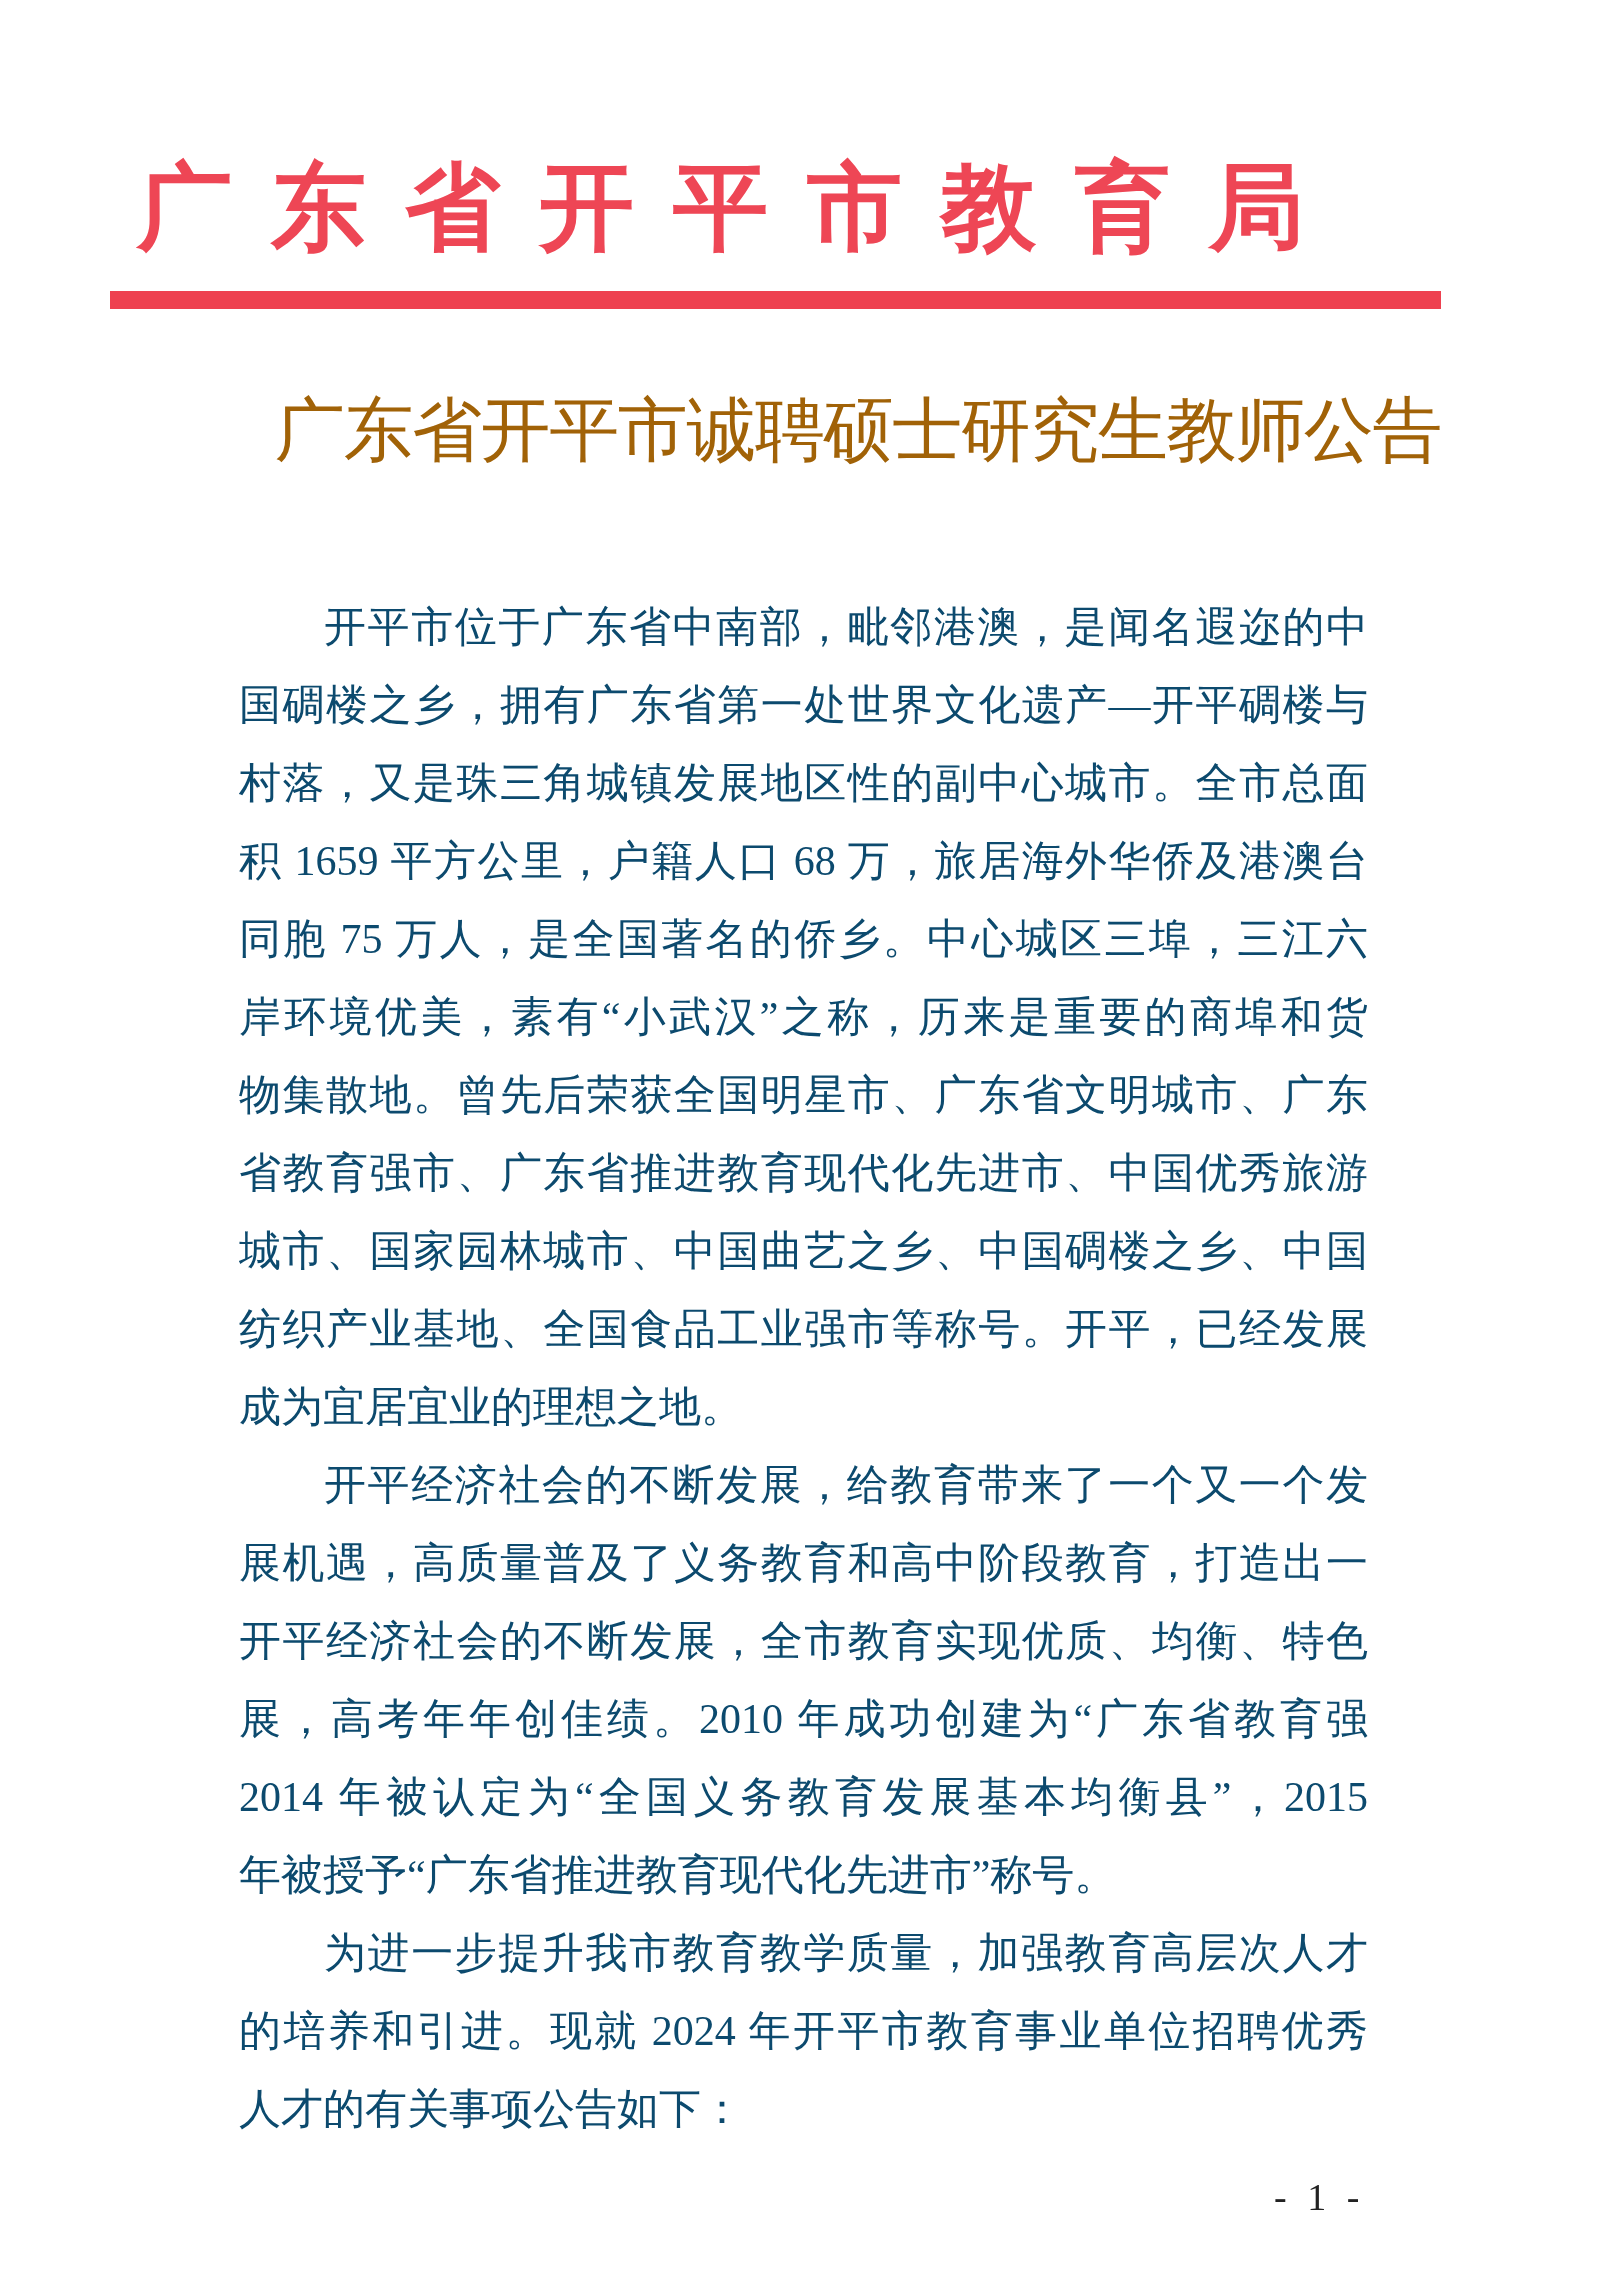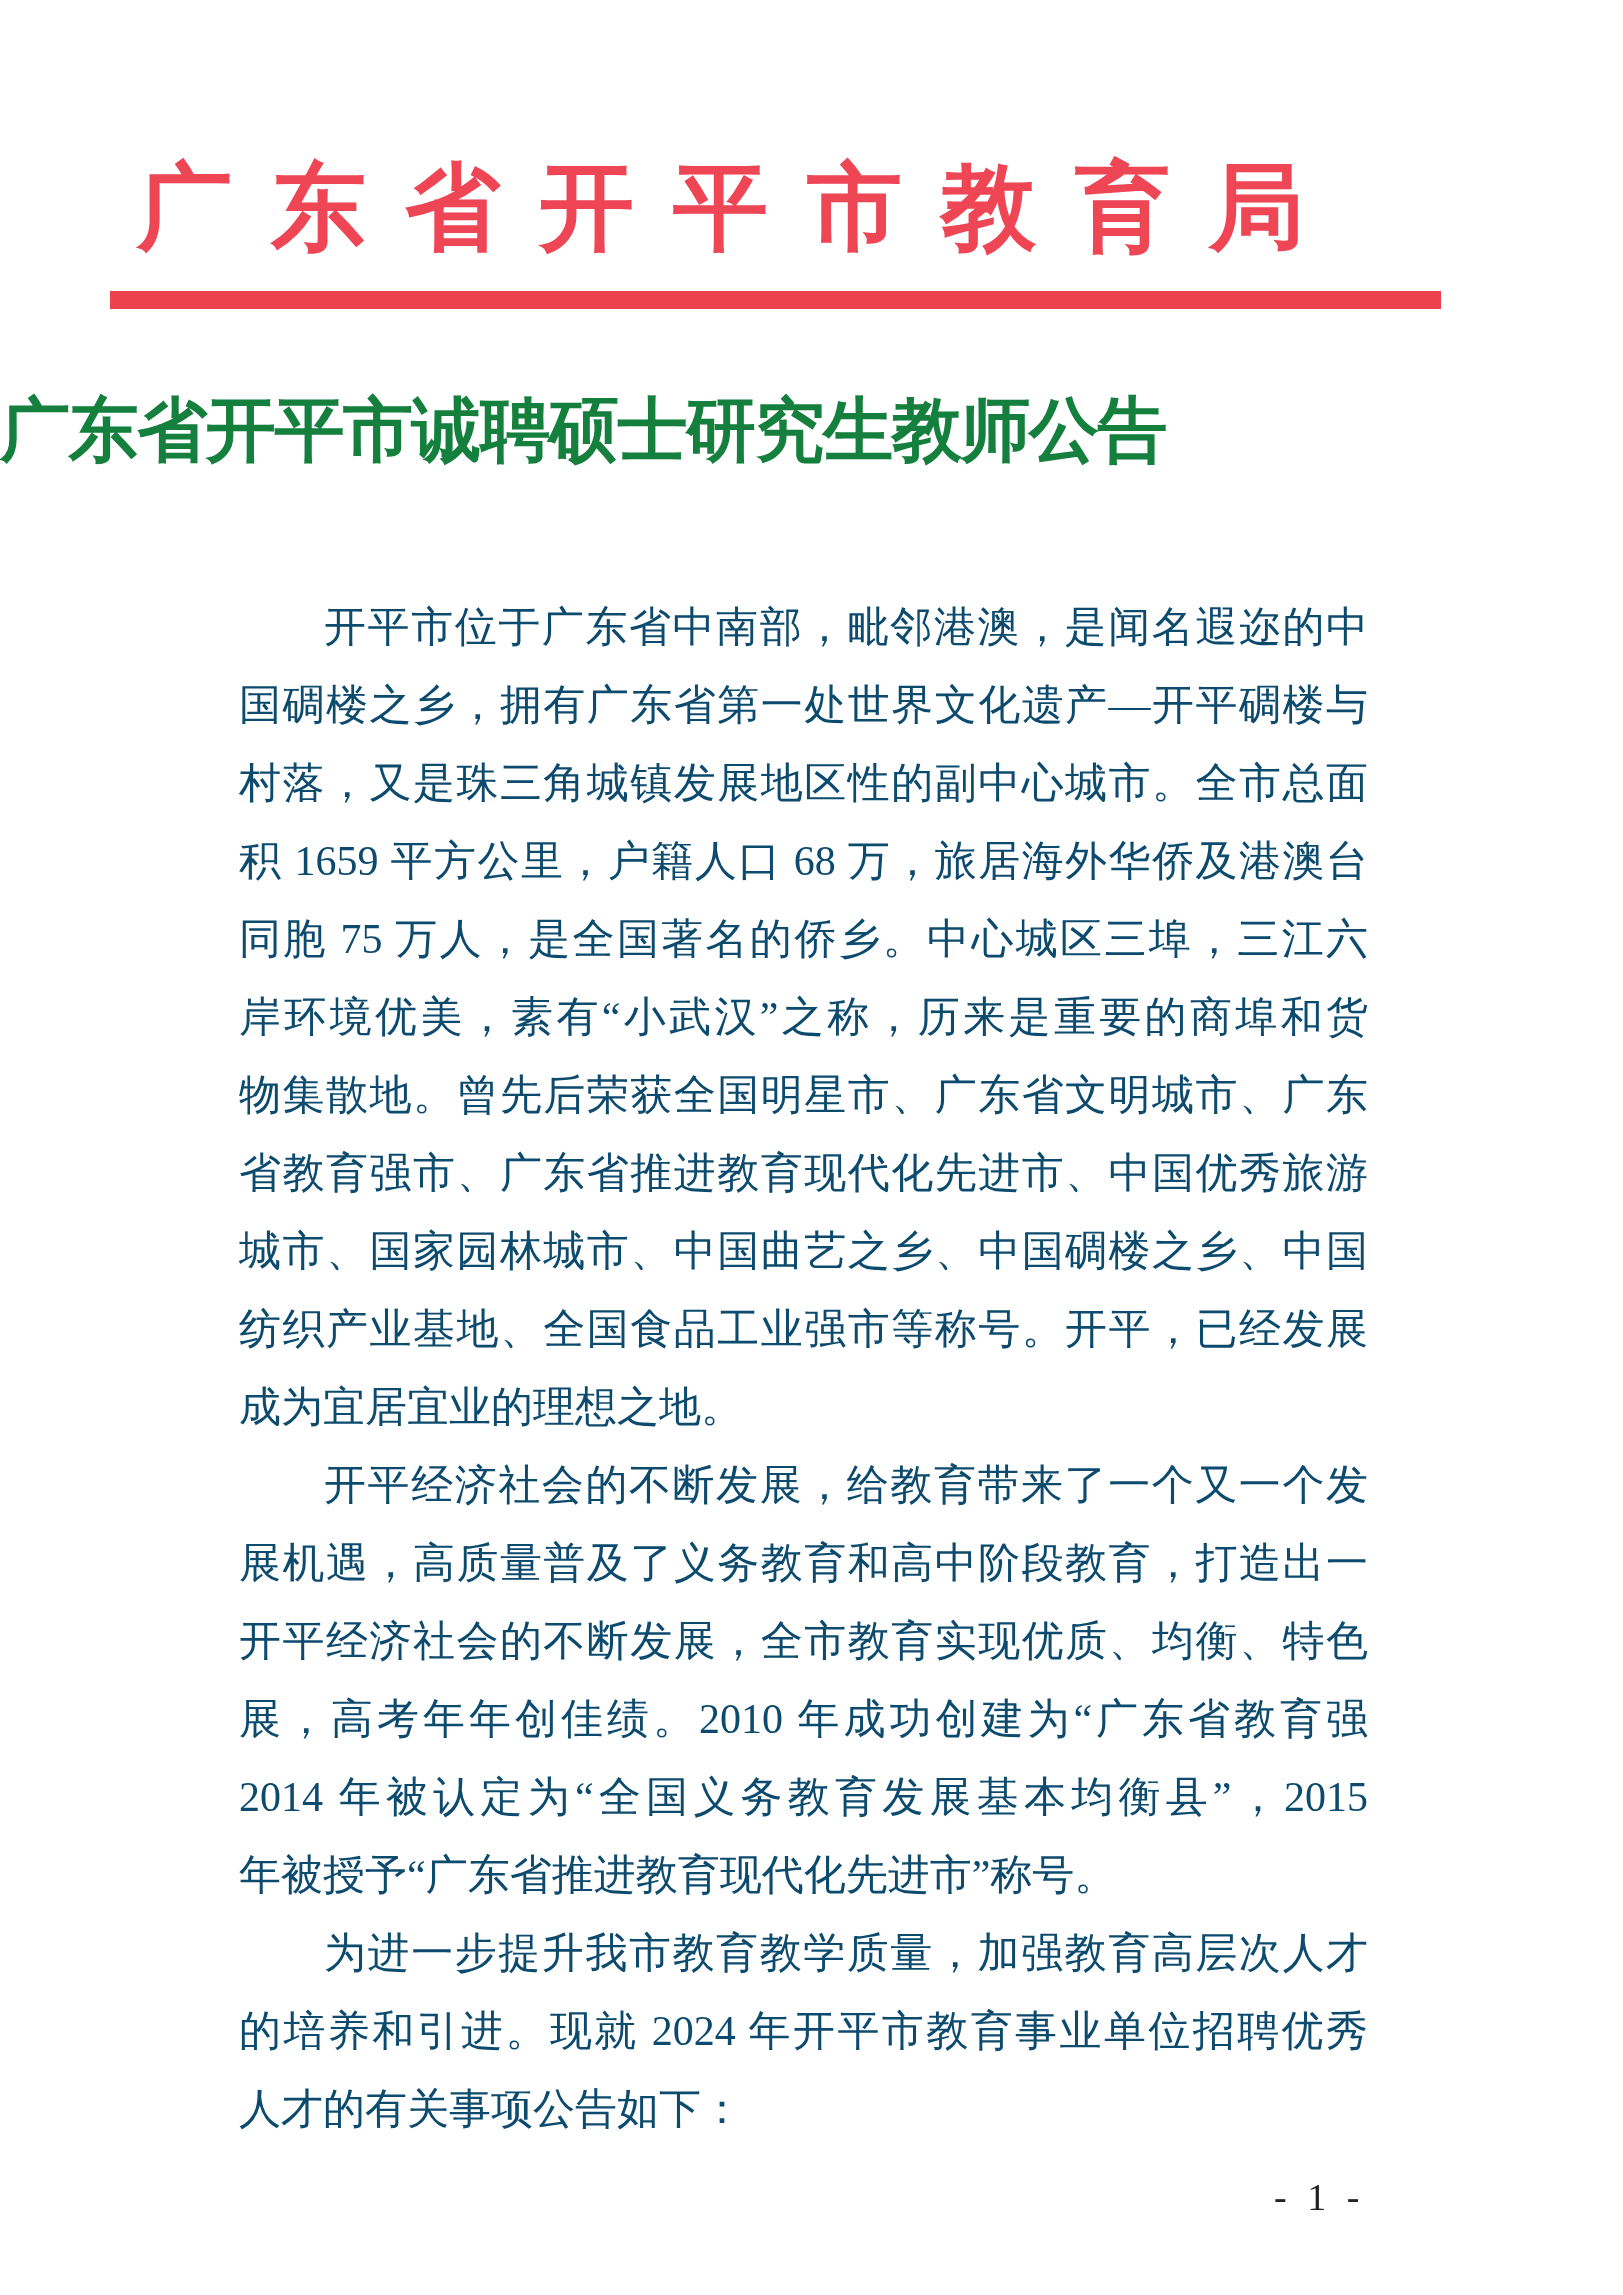--- a/index.html
+++ b/index.html
@@ -41,25 +41,25 @@
     height: 17.7px;
     background: #ee4150;
   }
 
   
   .doc-title {
     position: absolute;
     top: 387px;
     left: 0;
     right: 0;
-    text-align: left;
+    text-align: right;
     font-size: 70px;
     line-height: 1.25;
-    font-weight: 700;
-    color: #15803d;
+    font-weight: 400;
+    color: #a16207;
     letter-spacing: -1.4px;
     white-space: nowrap;
   }
 
   
   .body-block {
     position: absolute;
     top: 588px;
     left: 239px;
     width: 1129px;

